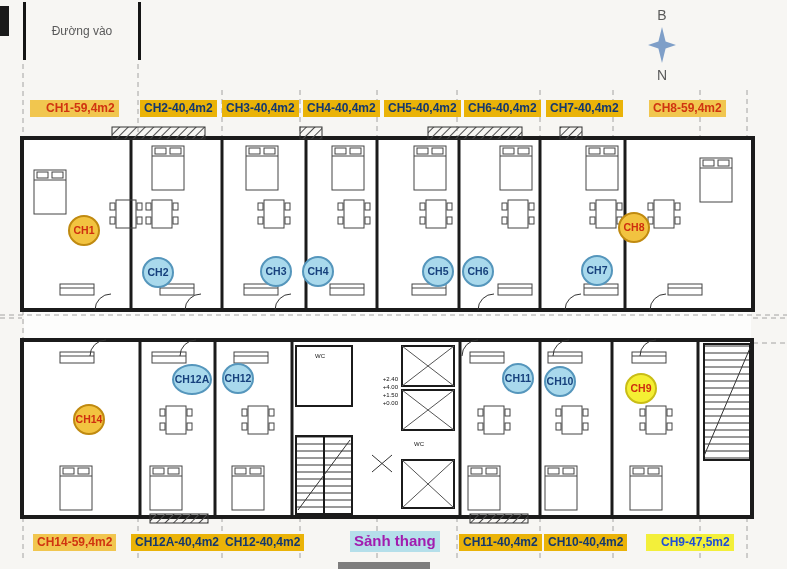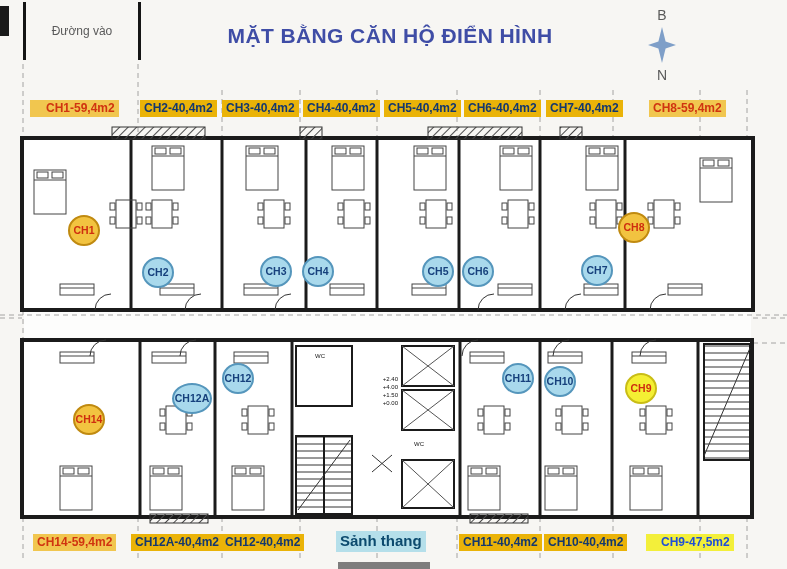--- a/index.html
+++ b/index.html
@@ -14,21 +14,21 @@
          font-size:21px;font-weight:bold;color:#3f4da6;letter-spacing:.4px;}
   .compass{position:absolute;left:636px;top:8px;width:52px;text-align:center;
            color:#5a5a5a;font-size:14px;line-height:1;}
   .compass svg{display:block;margin:3px auto;}
   .label{position:absolute;top:100px;font-weight:bold;font-size:12px;
          padding:1px 4px;white-space:nowrap;line-height:1.25;}
   .row-bottom .label{top:534px;}
   .label.yellow{background:#f1c64f;color:#d03410;}
   .label.bright{background:#f3ef3a;color:#1d4ed8;padding-left:15px;}
   .label.cyan{background:#eab308;color:#14386e;}
-  .row-bottom .label.lobby{background:#b5dfea;color:#0c4a6e;font-size:15px;top:531px;}
+  .row-bottom .label.lobby{background:#b5dfea;color:#a21caf;font-size:15px;top:531px;margin-left:14px;}
   .badge{position:absolute;width:32px;height:31px;border-radius:50%;
          display:flex;align-items:center;justify-content:center;
          font-size:10.5px;font-weight:bold;box-sizing:border-box;}
   .badge.yellow{background:#f2c340;border:2px solid #c08a10;color:#cf2d0e;}
   .badge.bright{background:#f4ef33;border:2px solid #c9bd16;color:#cf2d0e;}
   .badge.cyan{background:#a9d9ec;border:2px solid #5596bc;color:#16407c;}
 </style>
 </head>
 <body>
 
@@ -246,21 +246,20 @@
       <text x="398" y="405" font-size="6" text-anchor="end">+0.00</text>
       <text x="315" y="358" font-size="6">WC</text>
       <text x="414" y="446" font-size="6">WC</text>
     </g>
   </svg>
 
   <div class="entrance">
     <span>Đường vào</span>
   </div>
 
-  <div class="title">MẶT BẰNG CĂN HỘ ĐIỂN HÌNH</div>
 
   <div class="compass">
     <span>B</span>
     <svg width="34" height="40" viewBox="-17 -20 34 40">
       <polygon points="0,-18 3.6,-3.6 14,0 3.6,3.6 0,18 -3.6,3.6 -14,0 -3.6,-3.6" fill="#7f9fc8"></polygon>
     </svg>
     <span>N</span>
   </div>
 
   <div id="top-labels" class="row-top">
@@ -285,20 +284,20 @@
   <div id="badges">
       <div class="badge yellow" style="width: 32px; left: 68px; top: 214.5px;">CH1</div>
       <div class="badge cyan" style="width: 32px; left: 142px; top: 256.5px;">CH2</div>
       <div class="badge cyan" style="width: 32px; left: 260px; top: 255.5px;">CH3</div>
       <div class="badge cyan" style="width: 32px; left: 302px; top: 255.5px;">CH4</div>
       <div class="badge cyan" style="width: 32px; left: 422px; top: 255.5px;">CH5</div>
       <div class="badge cyan" style="width: 32px; left: 462px; top: 255.5px;">CH6</div>
       <div class="badge cyan" style="width: 32px; left: 581px; top: 254.5px;">CH7</div>
       <div class="badge yellow" style="width: 32px; left: 618px; top: 211.5px;">CH8</div>
       <div class="badge yellow" style="width: 32px; left: 73px; top: 403.5px;">CH14</div>
-      <div class="badge cyan" style="width: 40px; left: 172px; top: 363.5px; margin-top: 19px;">CH12A</div>
+      <div class="badge cyan" style="width: 40px; left: 172px; top: 363.5px;">CH12A</div>
       <div class="badge cyan" style="width: 32px; left: 222px; top: 362.5px;">CH12</div>
       <div class="badge cyan" style="width: 32px; left: 502px; top: 362.5px;">CH11</div>
       <div class="badge cyan" style="width: 32px; left: 544px; top: 365.5px;">CH10</div>
       <div class="badge bright" style="width: 32px; left: 625px; top: 372.5px;">CH9</div>
     </div>
 
 </div>
 
 </body></html>

